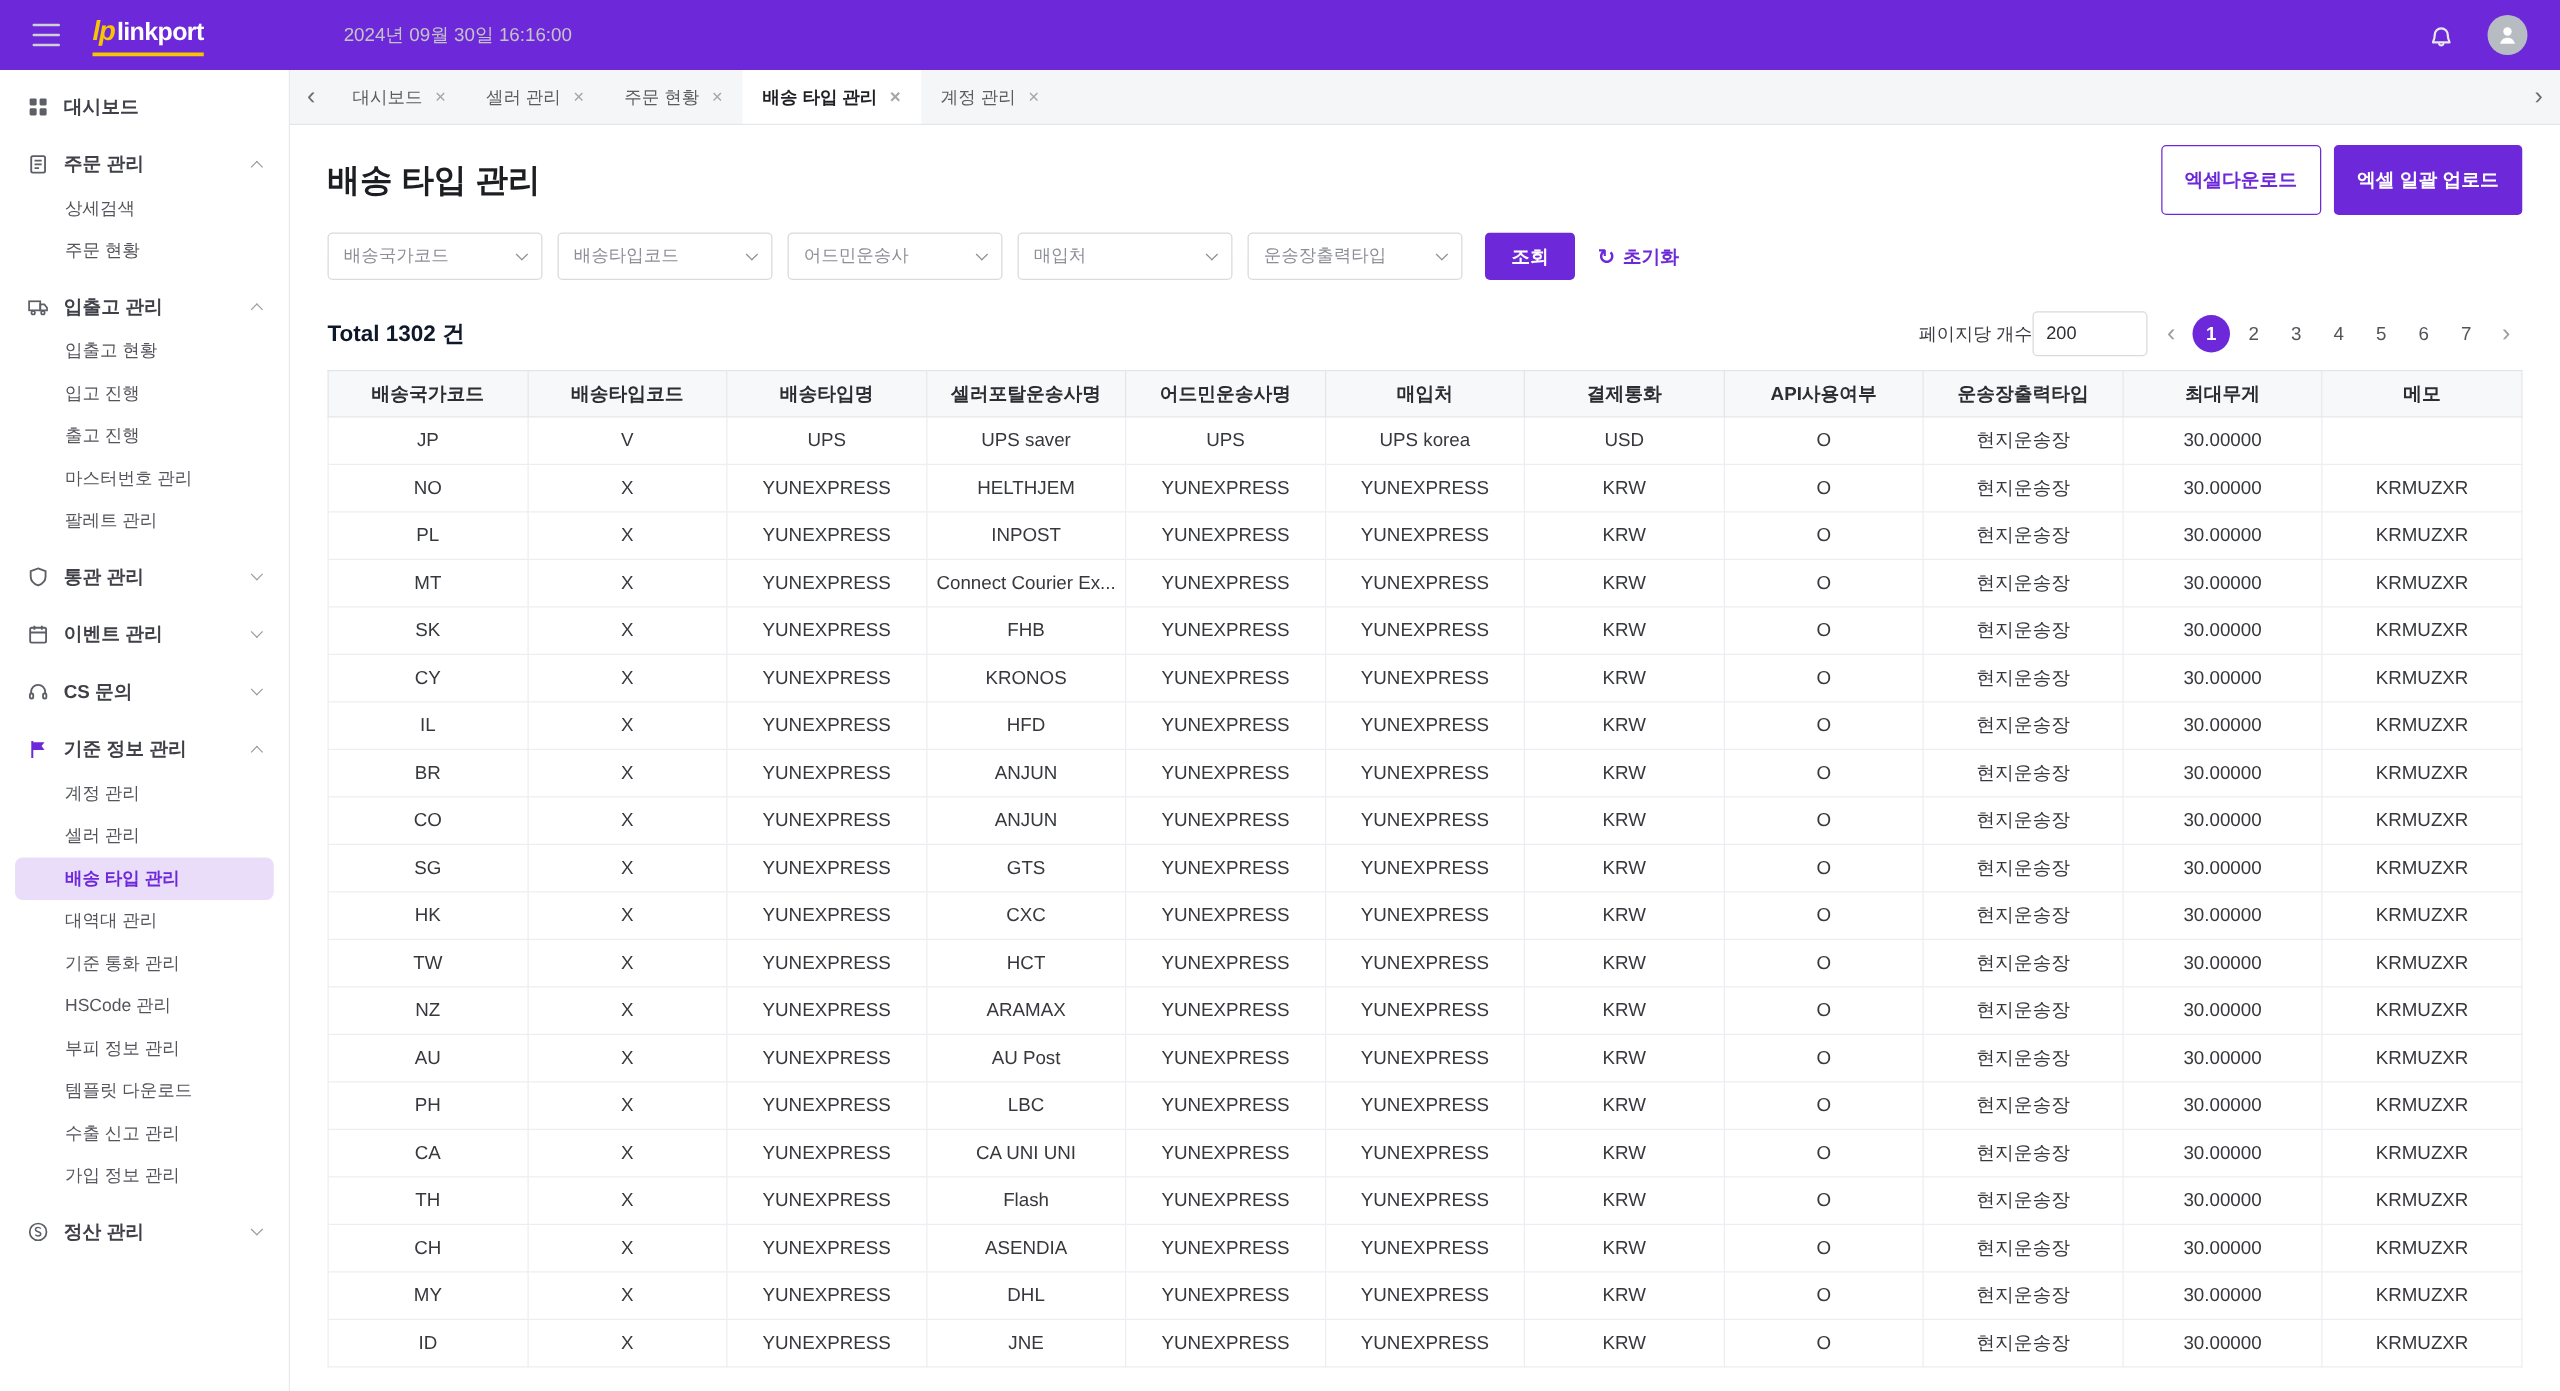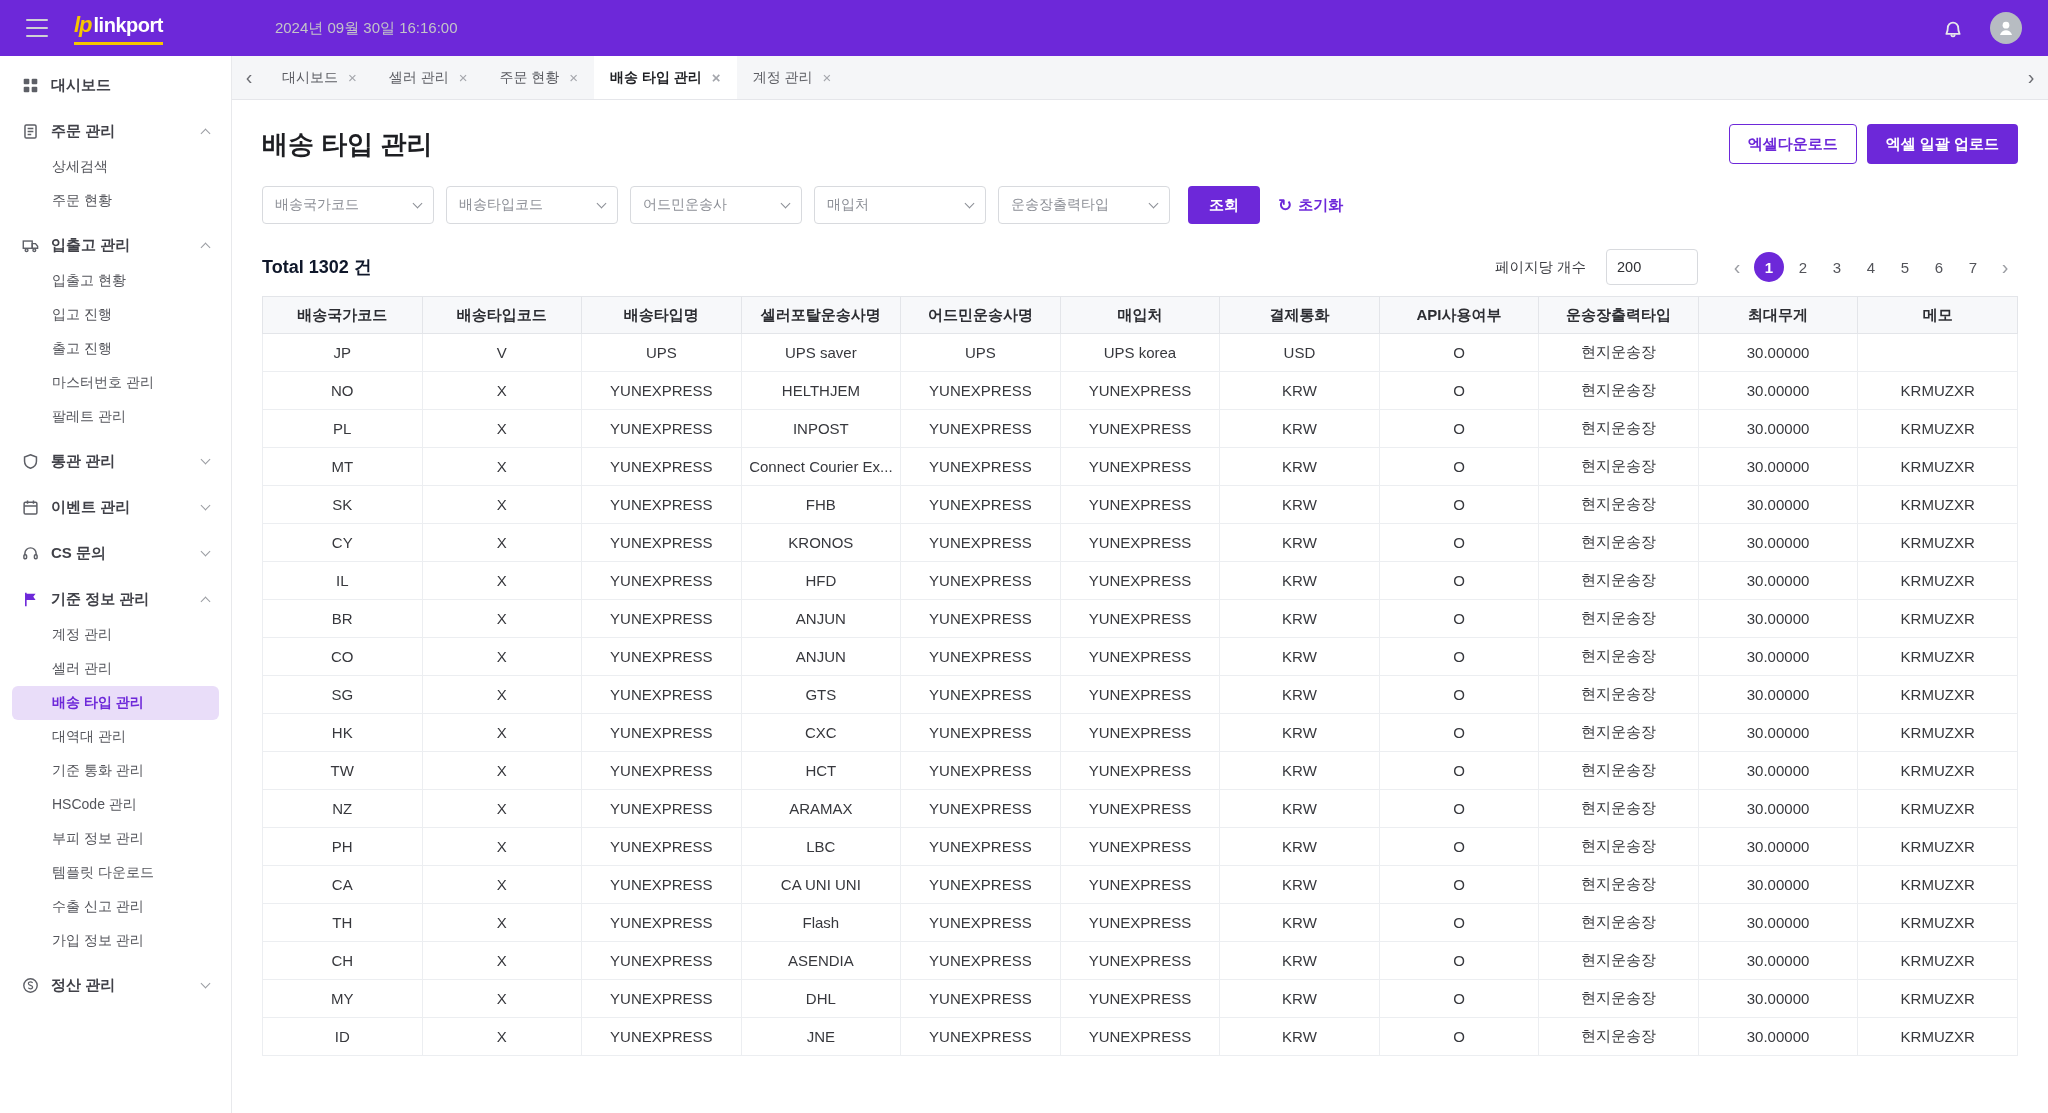--- a/index.html
+++ b/index.html
@@ -42,34 +42,34 @@
   .tab-scroll { width:34px; text-align:center; color:#6b6c72; font-size:20px; cursor:pointer; user-select:none; }
   .tab-scroll.right { margin-left:auto; }
   .tabs { display:flex; height:100%; }
   .tab { display:flex; align-items:center; gap:10px; padding:0 16px; font-size:14px; color:#5b5c62; cursor:pointer; white-space:nowrap; }
   .tab.active { background:#ffffff; color:#1f2024; font-weight:700; }
   .tab-close { color:#a4a6ac; font-size:15px; }
   .content { flex:1; padding:24px 30px 0 30px; overflow:hidden; }
   .page-head { display:flex; align-items:center; justify-content:space-between; height:40px; }
   h1 { margin:0; font-size:26px; font-weight:700; color:#1d1e22; }
   .page-actions { display:flex; gap:10px; }
-  .btn { height:40px; padding:0 18px; border-radius:4px; font-size:15px; font-weight:700; cursor:pointer; border:1px solid transparent; font-family:inherit; }
+  .btn { height:56px; padding:0 18px; border-radius:4px; font-size:15px; font-weight:700; cursor:pointer; border:1px solid transparent; font-family:inherit; }
   .btn.outline { background:#fff; border-color:#6d28d9; color:#6d28d9; }
   .btn.solid { background:#6d28d9; color:#fff; }
   
   .filters { display:flex; align-items:center; gap:12px; margin-top:22px; }
   .select { width:172px; height:38px; border:1px solid #d8dade; border-radius:4px; background:#fff; display:flex; align-items:center; justify-content:space-between; padding:0 12px; font-size:14px; color:#8b8e95; cursor:pointer; }
   .select .chev { border-color:#8b8e95; }
   .btn.search { height:38px; padding:0 20px; font-size:15px; margin-left:6px; }
   .reset { display:flex; align-items:center; gap:6px; color:#6d28d9; font-size:15px; font-weight:600; background:none; border:none; cursor:pointer; font-family:inherit; }
   .reset-icon { font-size:17px; line-height:1; }
   
   .list-head { display:flex; align-items:center; justify-content:space-between; margin-top:26px; height:34px; }
   .total { font-size:18px; font-weight:700; color:#0f172a; }
-  .list-controls { display:flex; align-items:center; gap:20px; }
+  .list-controls { display:flex; align-items:center; gap:0; }
   .pp-label { font-size:14.5px; color:#3c3d42; }
   .pp-input { width:92px; height:36px; border:1px solid #d8dade; border-radius:4px; padding:0 10px; font-size:14.5px; font-family:inherit; color:#2f3034; }
   .pager { display:flex; align-items:center; gap:4px; margin-left:6px; }
   .pg { min-width:30px; height:30px; display:flex; align-items:center; justify-content:center; font-size:15px; color:#53545a; border-radius:50%; cursor:pointer; }
   .pg.active { background:#6d28d9; color:#fff; font-weight:700; }
   .pg-chev { width:26px; height:30px; display:flex; align-items:center; justify-content:center; color:#9a9ca2; font-size:20px; cursor:pointer; user-select:none; }
   
   table { width:100%; border-collapse:collapse; table-layout:fixed; margin-top:12px; }
   th { background:#f7f8fa; border:1px solid #e3e5e9; height:37px; font-size:15px; font-weight:700; color:#2c2d32; white-space:nowrap; overflow:hidden; }
   td { border:1px solid #eceef1; border-top:none; height:38px; text-align:center; font-size:15px; color:#37383d; white-space:nowrap; overflow:hidden; }
@@ -510,20 +510,33 @@
               <td>ARAMAX</td>
               <td>YUNEXPRESS</td>
               <td>YUNEXPRESS</td>
               <td>KRW</td>
               <td>O</td>
               <td>현지운송장</td>
               <td>30.00000</td>
               <td>KRMUZXR</td>
             </tr>
             <tr>
+              <td>AU</td>
+              <td>X</td>
+              <td>YUNEXPRESS</td>
+              <td>AU Post</td>
+              <td>YUNEXPRESS</td>
+              <td>YUNEXPRESS</td>
+              <td>KRW</td>
+              <td>O</td>
+              <td>현지운송장</td>
+              <td>30.00000</td>
+              <td>KRMUZXR</td>
+            </tr>
+            <tr>
               <td>PH</td>
               <td>X</td>
               <td>YUNEXPRESS</td>
               <td>LBC</td>
               <td>YUNEXPRESS</td>
               <td>YUNEXPRESS</td>
               <td>KRW</td>
               <td>O</td>
               <td>현지운송장</td>
               <td>30.00000</td>

